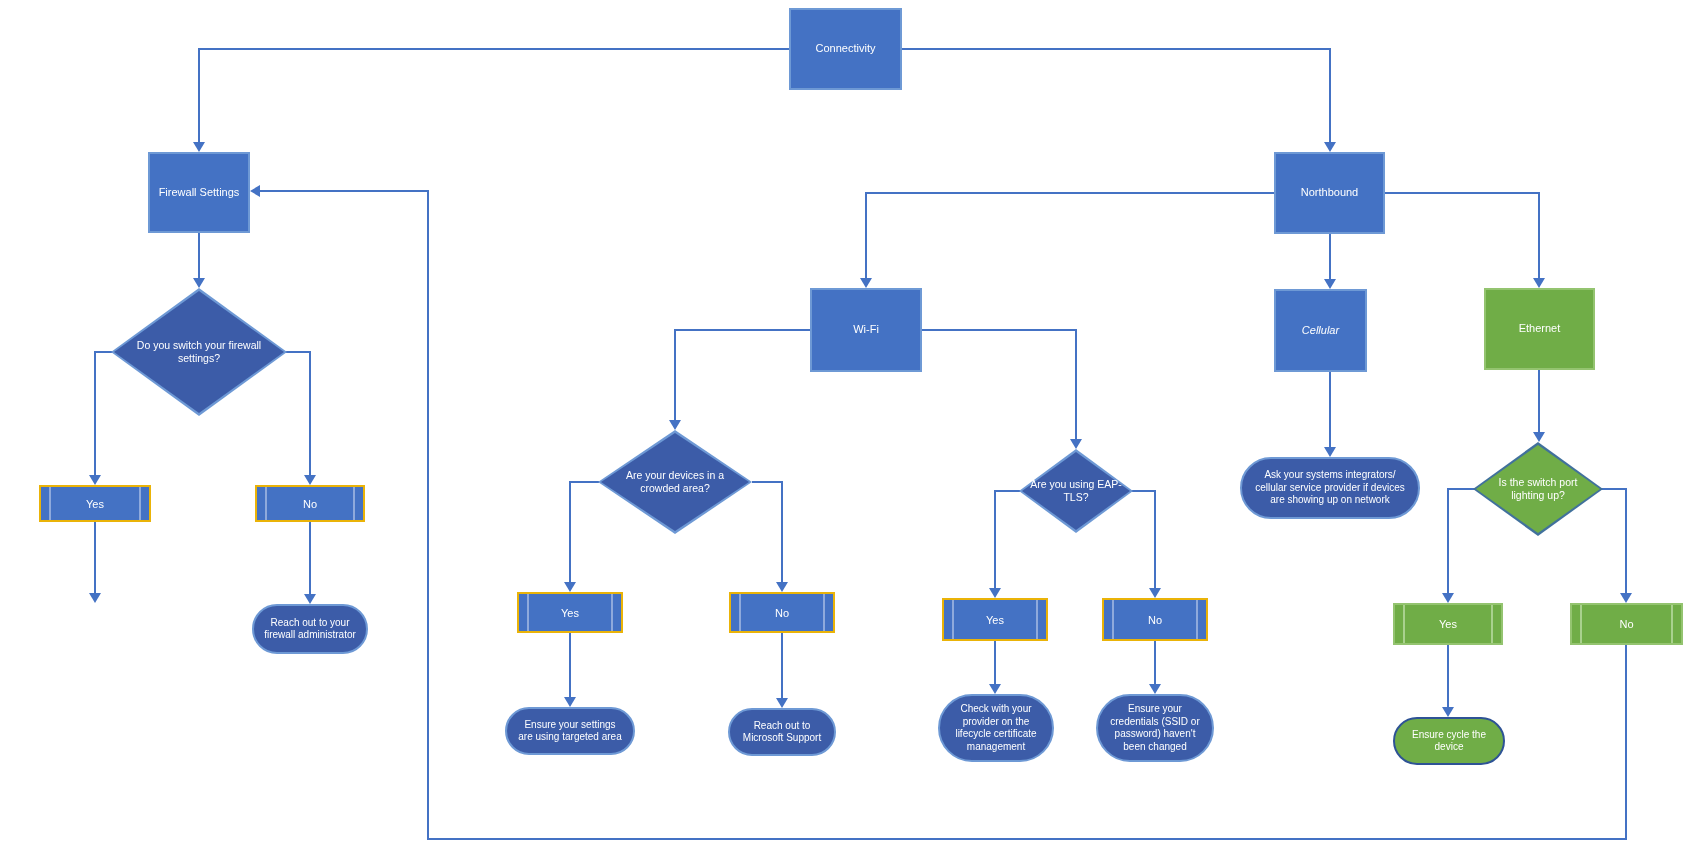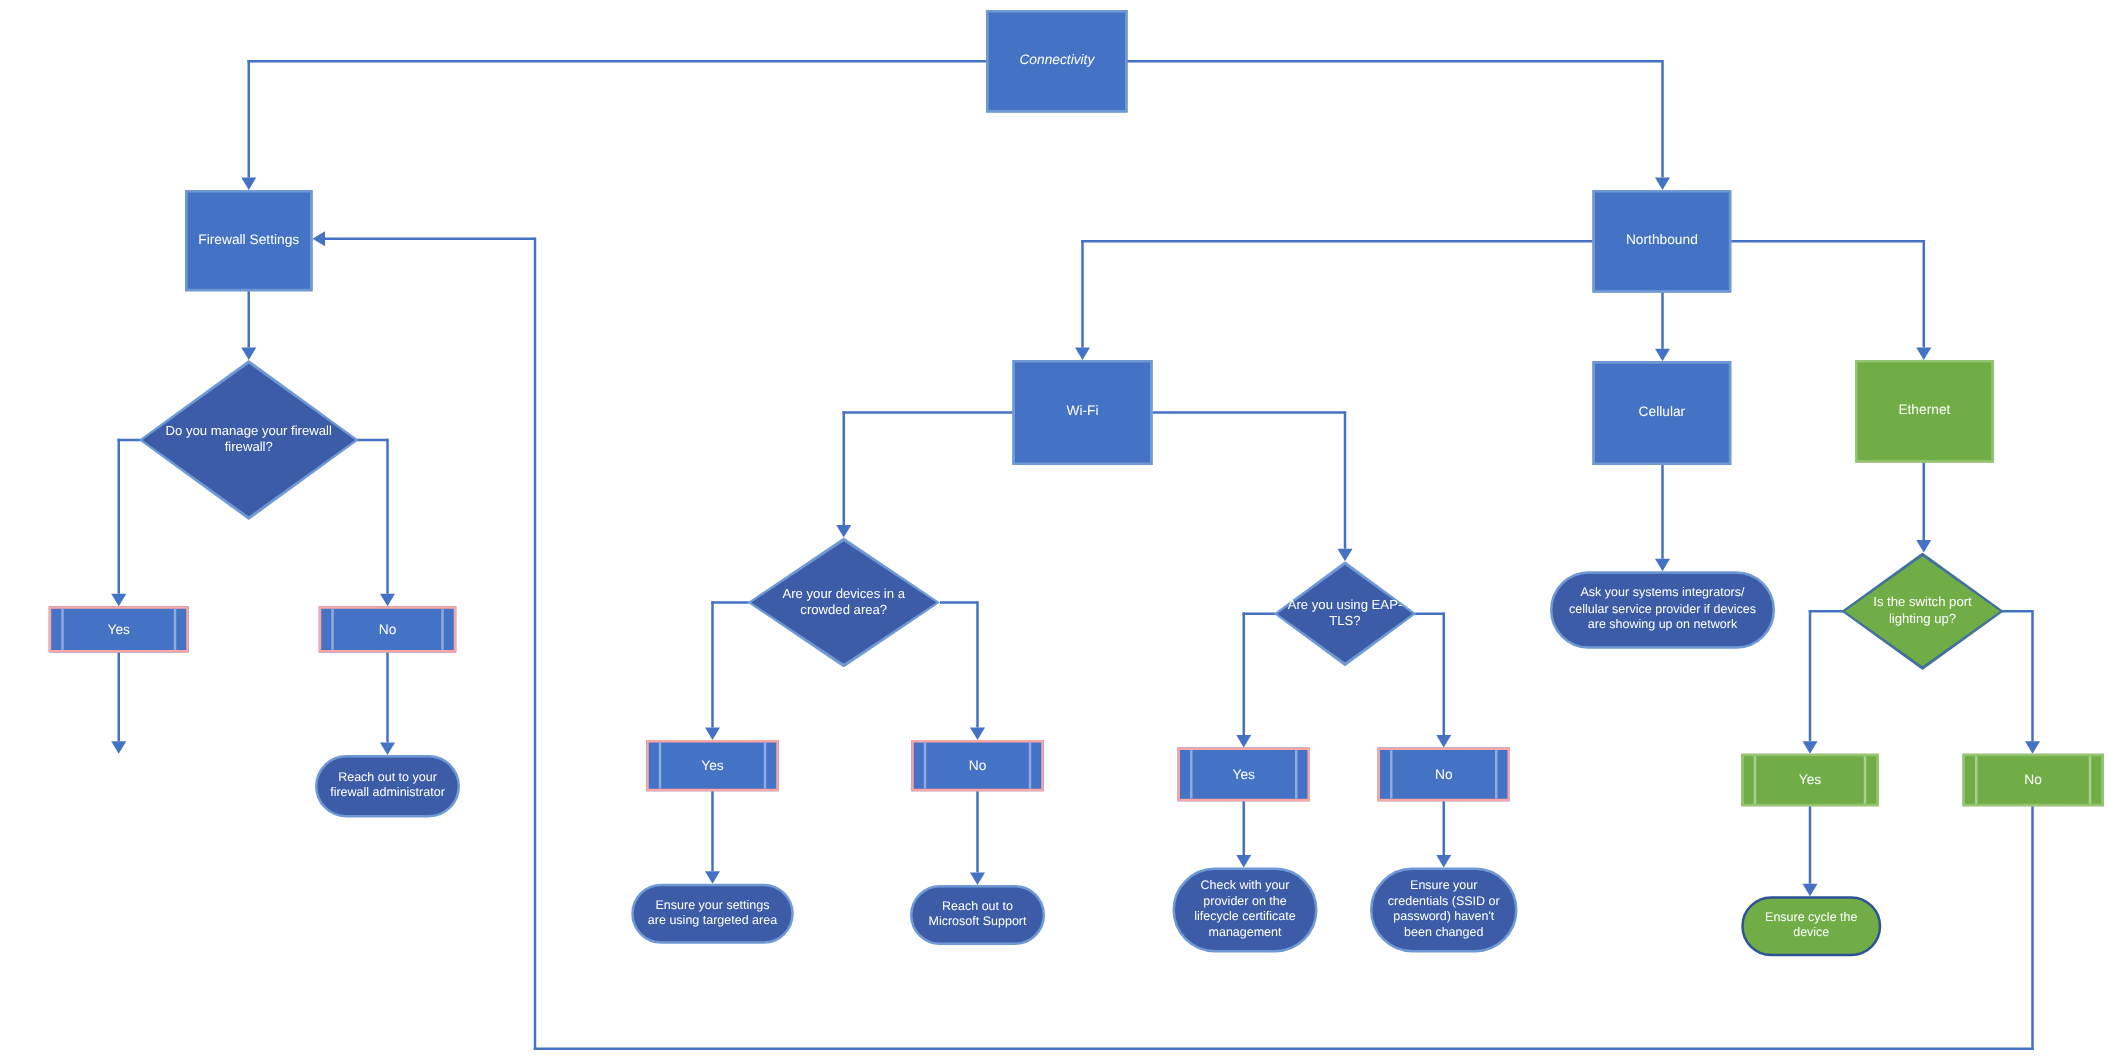--- a/index.html
+++ b/index.html
@@ -10,21 +10,21 @@
   .h{height:2px;} .v{width:2px;}
   .ad{position:absolute;width:0;height:0;border-left:6px solid transparent;
       border-right:6px solid transparent;border-top:10px solid #4472C4;}
   .al{position:absolute;width:0;height:0;border-top:6px solid transparent;
       border-bottom:6px solid transparent;border-right:10px solid #4472C4;}
   
   .rect{position:absolute;background:#4472C4;border:2px solid #6E99D5;box-sizing:border-box;
         display:flex;align-items:center;justify-content:center;text-align:center;
         font-size:11px;line-height:1.2;padding:2px;}
   .rect.green{background:#70AD47;border-color:#94C470;}
-  .proc{position:absolute;background:#4472C4;border:2px solid #fca5a5;box-sizing:border-box;
+  .proc{position:absolute;background:#4472C4;border:2px solid #eab308;box-sizing:border-box;
         display:flex;align-items:center;justify-content:center;text-align:center;font-size:11px;}
   .proc .bar{position:absolute;top:0;bottom:0;width:2px;background:#8FAADC;}
   .proc .bar.l{left:8px;} .proc .bar.r{right:8px;}
   .proc.green{background:#70AD47;border-color:#94C470;}
   .proc.green .bar{background:#A9D18E;}
   .diamond{position:absolute;}
   .diamond .db,.diamond .df{position:absolute;clip-path:polygon(50% 0,100% 50%,50% 100%,0 50%);}
   .diamond .db{left:0;top:0;right:0;bottom:0;background:#6E99D5;}
   .diamond .df{left:3px;top:3px;right:3px;bottom:3px;background:#3C5CA8;}
   .diamond.green .db{background:#41719C;}
@@ -129,43 +129,43 @@
 
   <div class="v" style="left:1447px;top:645px;height:62px;"></div>
   <div class="ad" style="left:1442px;top:707px;"></div>
 
   <div class="v" style="left:1625px;top:645px;height:195px;"></div>
   <div class="h" style="left:427px;top:838px;width:1200px;"></div>
   <div class="v" style="left:427px;top:190px;height:650px;"></div>
   <div class="h" style="left:260px;top:190px;width:168px;"></div>
   <div class="al" style="left:250px;top:185px;"></div>
 
-  <div class="rect" style="left:789px;top:8px;width:113px;height:82px;font-style:italic;">
+  <div class="rect" style="left:789px;top:8px;width:113px;height:82px;">
     <span>Connectivity</span>
   </div>
   <div class="rect" style="left:148px;top:152px;width:102px;height:81px;">
     <span>Firewall Settings</span>
   </div>
   <div class="rect" style="left:1274px;top:152px;width:111px;height:82px;">
     <span>Northbound</span>
   </div>
   <div class="rect" style="left:810px;top:288px;width:112px;height:84px;">
     <span>Wi-Fi</span>
   </div>
-  <div class="rect" style="left:1274px;top:289px;width:111px;height:83px;">
+  <div class="rect" style="left:1274px;top:289px;width:93px;height:83px;font-style:italic;">
     <span>Cellular</span>
   </div>
   <div class="rect green" style="left:1484px;top:288px;width:111px;height:82px;">
     <span>Ethernet</span>
   </div>
 
   <div class="diamond" style="left:111px;top:288px;width:176px;height:128px;">
     <div class="db"></div>
     <div class="df"></div>
-    <div class="dl">Do you manage your firewall firewall?</div>
+    <div class="dl">Do you switch your firewall settings?</div>
   </div>
   <div class="diamond" style="left:598px;top:430px;width:154px;height:104px;">
     <div class="db"></div>
     <div class="df"></div>
     <div class="dl">Are your devices in a crowded area?</div>
   </div>
   <div class="diamond" style="left:1019px;top:449px;width:114px;height:84px;">
     <div class="db"></div>
     <div class="df"></div>
     <div class="dl" style="padding:0 10px;">Are you using EAP-TLS?</div>

